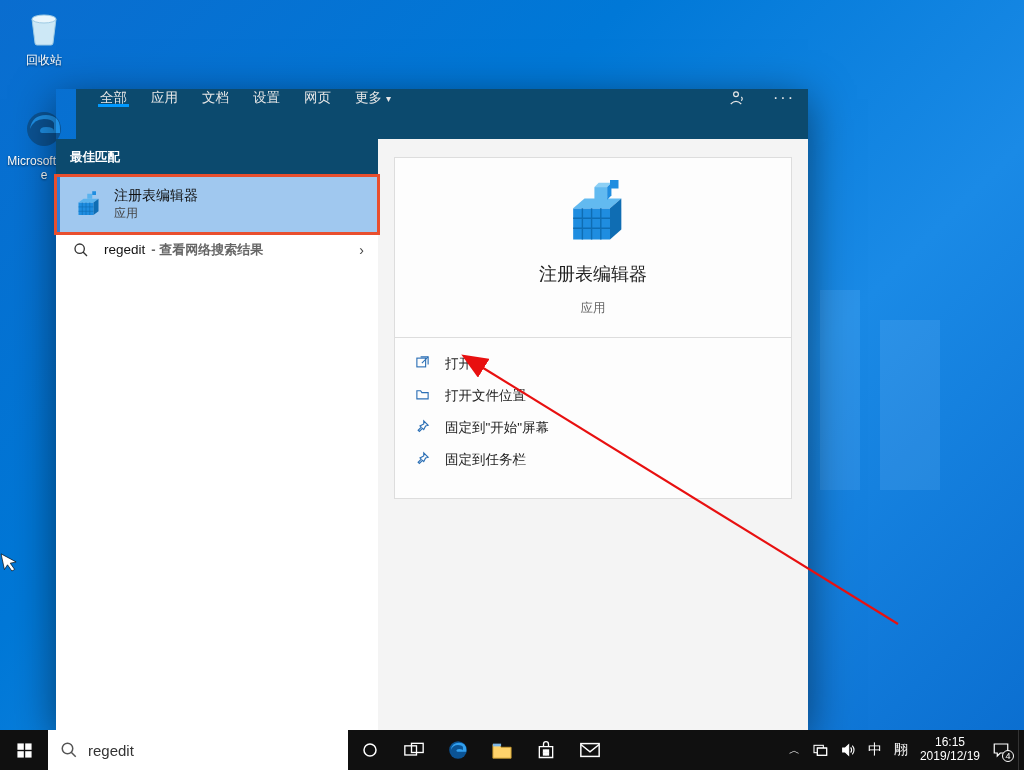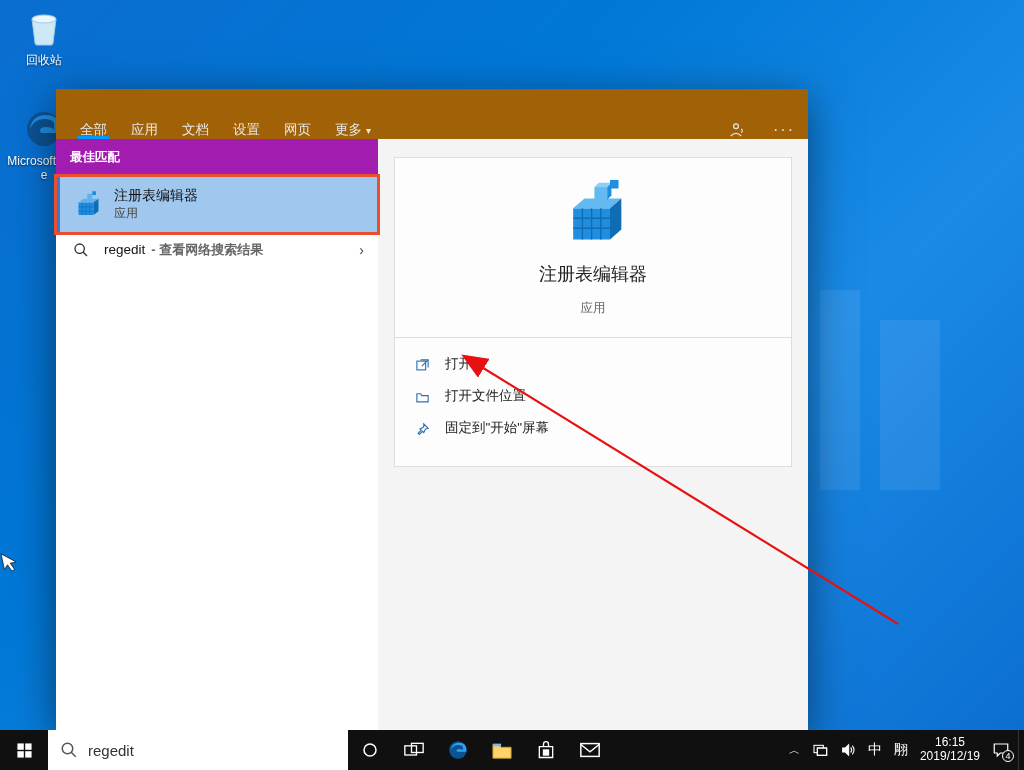--- a/index.html
+++ b/index.html
@@ -7,50 +7,50 @@
 
   
   .desktop-icon { position: absolute; width: 76px; display: flex; flex-direction: column; align-items: center; gap: 4px; color: #fff; font-size: 12px; text-shadow: 0 1px 2px rgba(0,0,0,.6); text-align:center; }
   .desktop-icon .glyph { width: 42px; height: 42px; display:flex; align-items:center; justify-content:center; }
 
   
   .win-stripe { position: absolute; background: rgba(255,255,255,.08); }
 
   
   .search-panel { position: absolute; left: 56px; top: 89px; width: 752px; height: 641px; display: flex; flex-direction: column; box-shadow: 0 10px 40px rgba(0,0,0,.5); }
-  .sp-header { height: 50px; background: #a16207; display: flex; align-items: flex-end; padding-left: 12px; }
+  .sp-header { height: 50px; background: #0c4a6e; display: flex; align-items: flex-start; padding-left: 12px; margin-left: 20px; }
   .sp-tab { color: #e6e6e6; font-size: 13.5px; padding: 0 12px; display: flex; align-items: center; position: relative; cursor: default; }
   .sp-tab.active::after { content:""; position:absolute; left:10px; right:10px; bottom:0; height:3px; background:#0099ff; }
   .sp-tab .caret { margin-left:4px; font-size:10px; }
   .sp-header-spacer { flex:1; }
   .sp-header-icon { width:48px; display:flex; align-items:center; justify-content:center; color:#e6e6e6; }
 
   .sp-body { flex:1; display:flex; background:#fff; }
   .sp-left { width: 322px; background:#fff; display:flex; flex-direction:column; }
-  .section-label { background:#a21caf; color:#fff; font-size:12.5px; font-weight:600; padding: 10px 14px; }
+  .section-label { background:#0c4a6e; color:#fff; font-size:12.5px; font-weight:600; padding: 10px 14px; }
   .best-match { display:flex; align-items:center; gap:12px; padding:11px 14px; background:#a0c8ef; position:relative; }
   .best-match .icon { width:32px; height:32px; display:flex; align-items:center; justify-content:center; }
   .best-match .info { display:flex; flex-direction:column; }
   .bm-title { font-size:14px; color:#111; }
   .bm-sub { font-size:12px; color:#444; }
   .highlight-box { position:absolute; inset:-2px; border:3px solid #e94f2e; pointer-events:none; }
 
   .web-section-label { color:#000; font-size:12.5px; font-weight:600; padding:14px 14px 8px; }
   .web-row { display:flex; align-items:center; gap:12px; padding:8px 14px; color:#333; cursor:default; }
   .web-row .wr-icon { width:22px; display:flex; justify-content:center; }
   .web-row .wr-main { flex:1; font-size:13.5px; display:flex; align-items:baseline; gap:6px; }
   .wr-sub { color:#666; font-size:13px;font-weight:bold; }
   .wr-chevron { color:#444; font-size:14px; }
 
   .sp-right { flex:1; background:#f4f4f4; display:flex; flex-direction:column; align-items:stretch; padding: 18px 16px; }
   .preview-top { border:1px solid #ddd; background:#fdfdfd; padding:22px 10px 20px; display:flex; flex-direction:column; align-items:center; gap:14px; }
   .preview-title { font-size:18px; color:#222; }
   .preview-sub { font-size:12.5px; color:#666; }
   .actions { border:1px solid #ddd; border-top:none; background:#fdfdfd; padding:10px 18px 22px; }
-  .action-row { display:flex; align-items:flex-end; gap:14px; padding:7px 0; font-size:13.5px; color:#222; cursor:default; }
+  .action-row { display:flex; align-items:flex-start; gap:14px; padding:7px 0; font-size:13.5px; color:#222; cursor:default; }
   .action-row .ai { width:18px; display:flex; justify-content:center; color:#2b6fb5; }
 
   
   .best-match::before { content:""; position:absolute; left:0; top:0; bottom:0; width:4px; background:#2e7cd6; }
 
   
   .arrow-svg { position:absolute; left:0; top:0; pointer-events:none; }
 
   
   .cursor { position:absolute; left:2px; top:551px; color:#fff; font-size:18px; transform: rotate(-12deg); text-shadow:0 1px 2px rgba(0,0,0,.5); }
@@ -209,20 +209,28 @@
           <span>打开文件位置</span>
         </div>
         <div class="action-row">
           <span class="ai">
               <svg width="15" height="15" viewBox="0 0 24 24" fill="none" stroke="currentColor" stroke-width="1.8">
                 <path d="M14 3 l7 7 -4 1 -3 6 -2 -2 -5 5 -2-2 5-5 -2-2 6-3 Z"></path>
               </svg>
             </span>
           <span>固定到"开始"屏幕</span>
         </div>
+        <div class="action-row">
+          <span class="ai">
+              <svg width="15" height="15" viewBox="0 0 24 24" fill="none" stroke="currentColor" stroke-width="1.8">
+                <path d="M14 3 l7 7 -4 1 -3 6 -2 -2 -5 5 -2-2 5-5 -2-2 6-3 Z"></path>
+              </svg>
+            </span>
+          <span>固定到任务栏</span>
+        </div>
       </div>
     </div>
   </div>
 </div>
 
 <svg class="arrow-svg" width="1024" height="770">
   <defs>
     <marker id="ah" markerWidth="12" markerHeight="10" refX="2" refY="5" orient="auto">
       <polygon points="0,0 12,5 0,10" fill="#e81010"></polygon>
     </marker>

